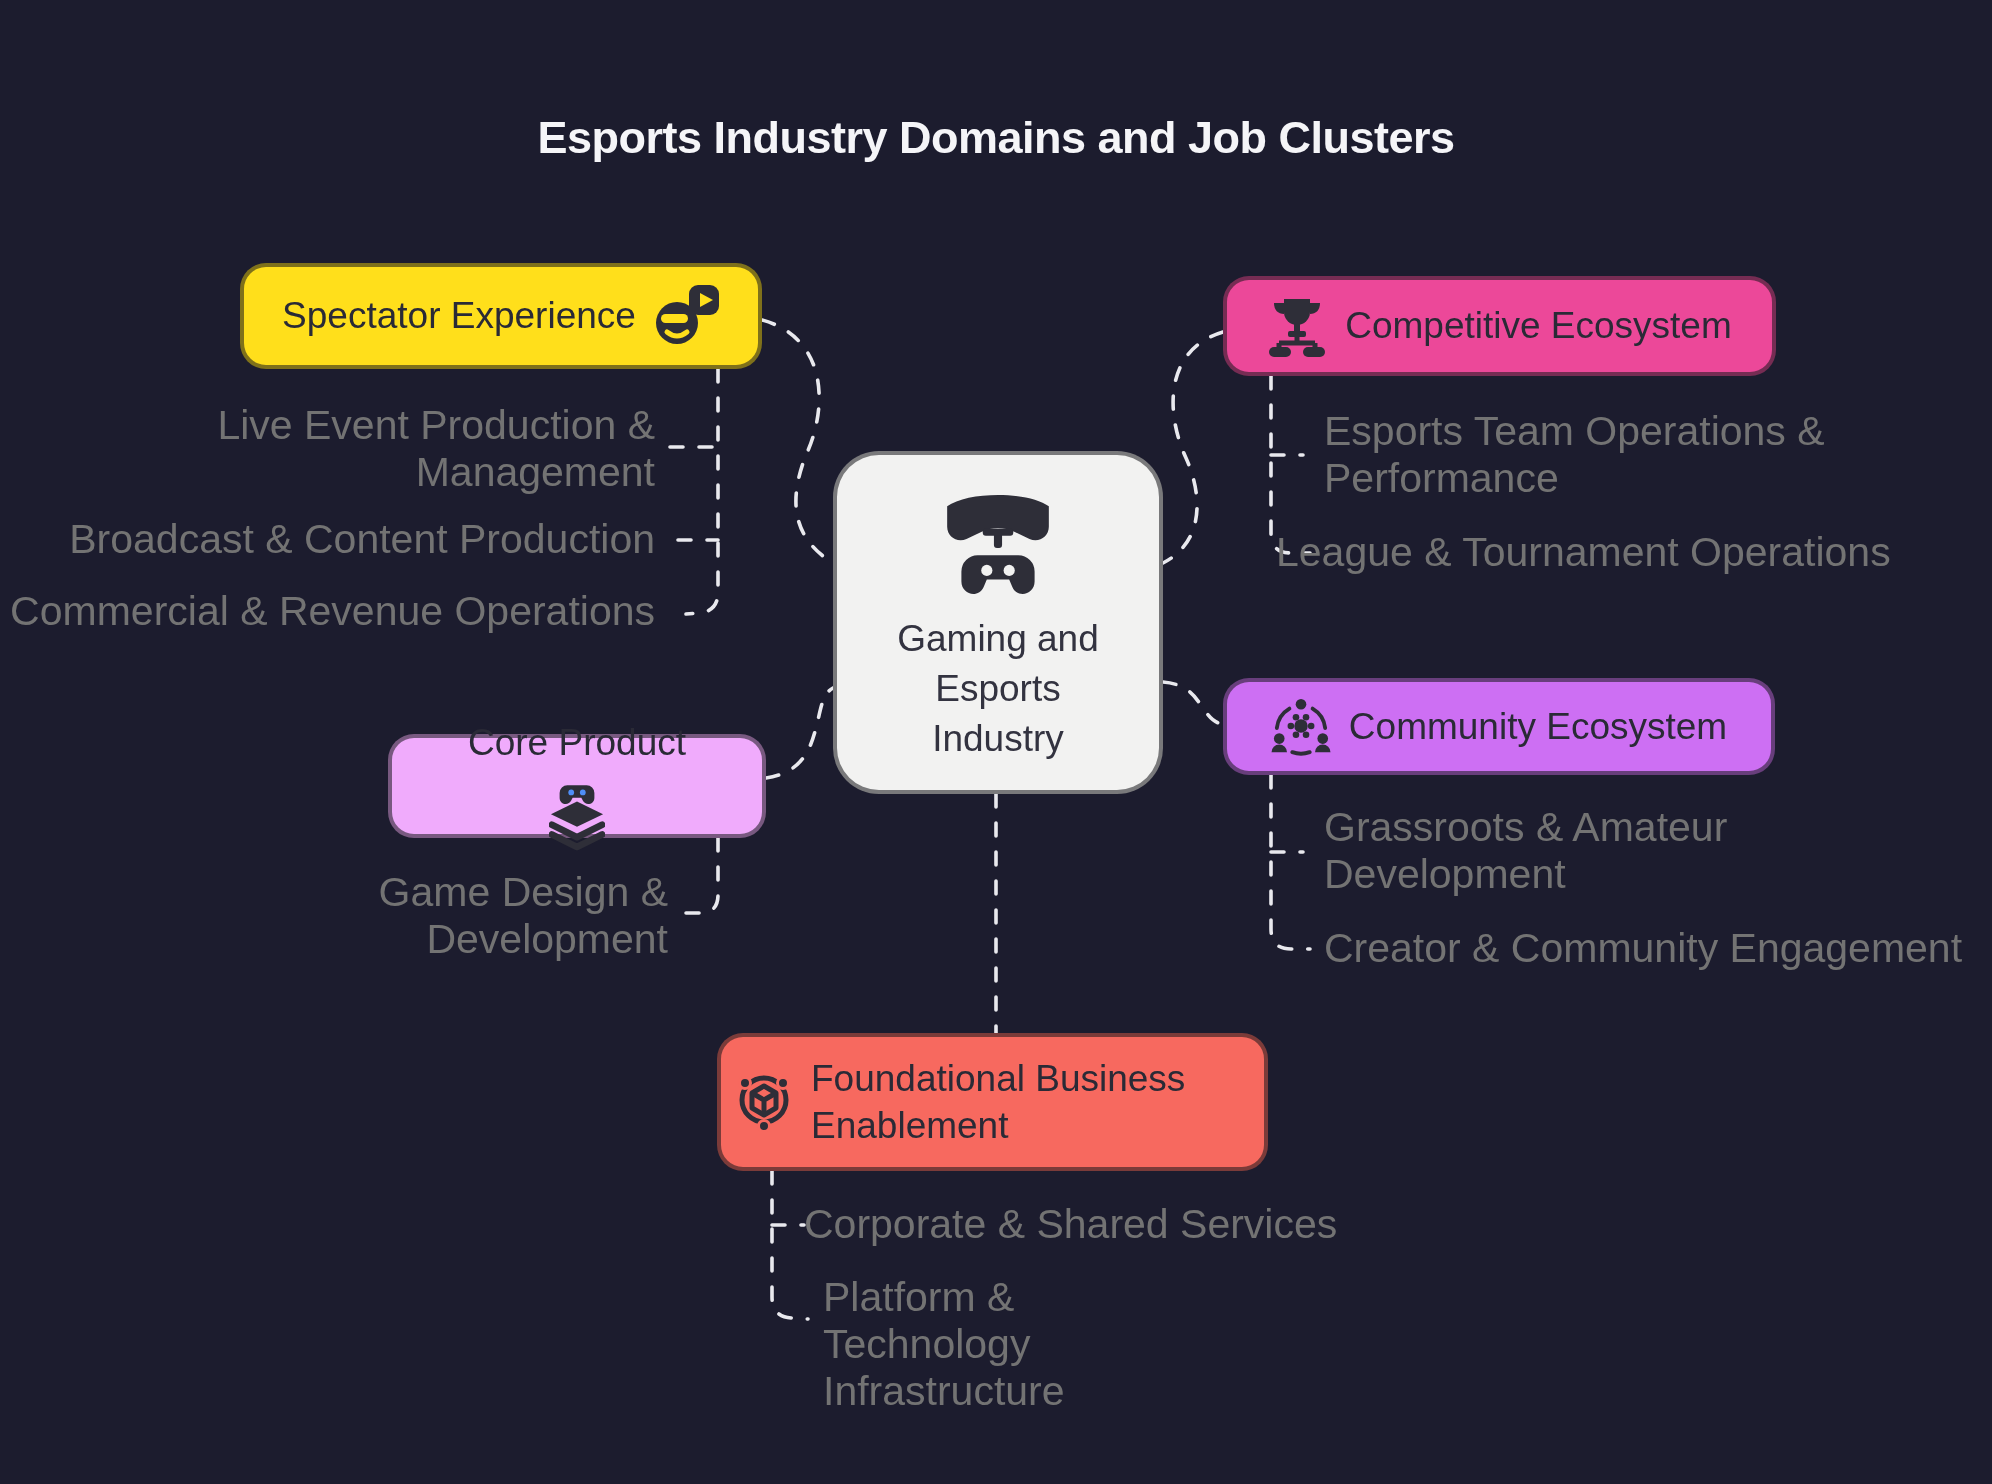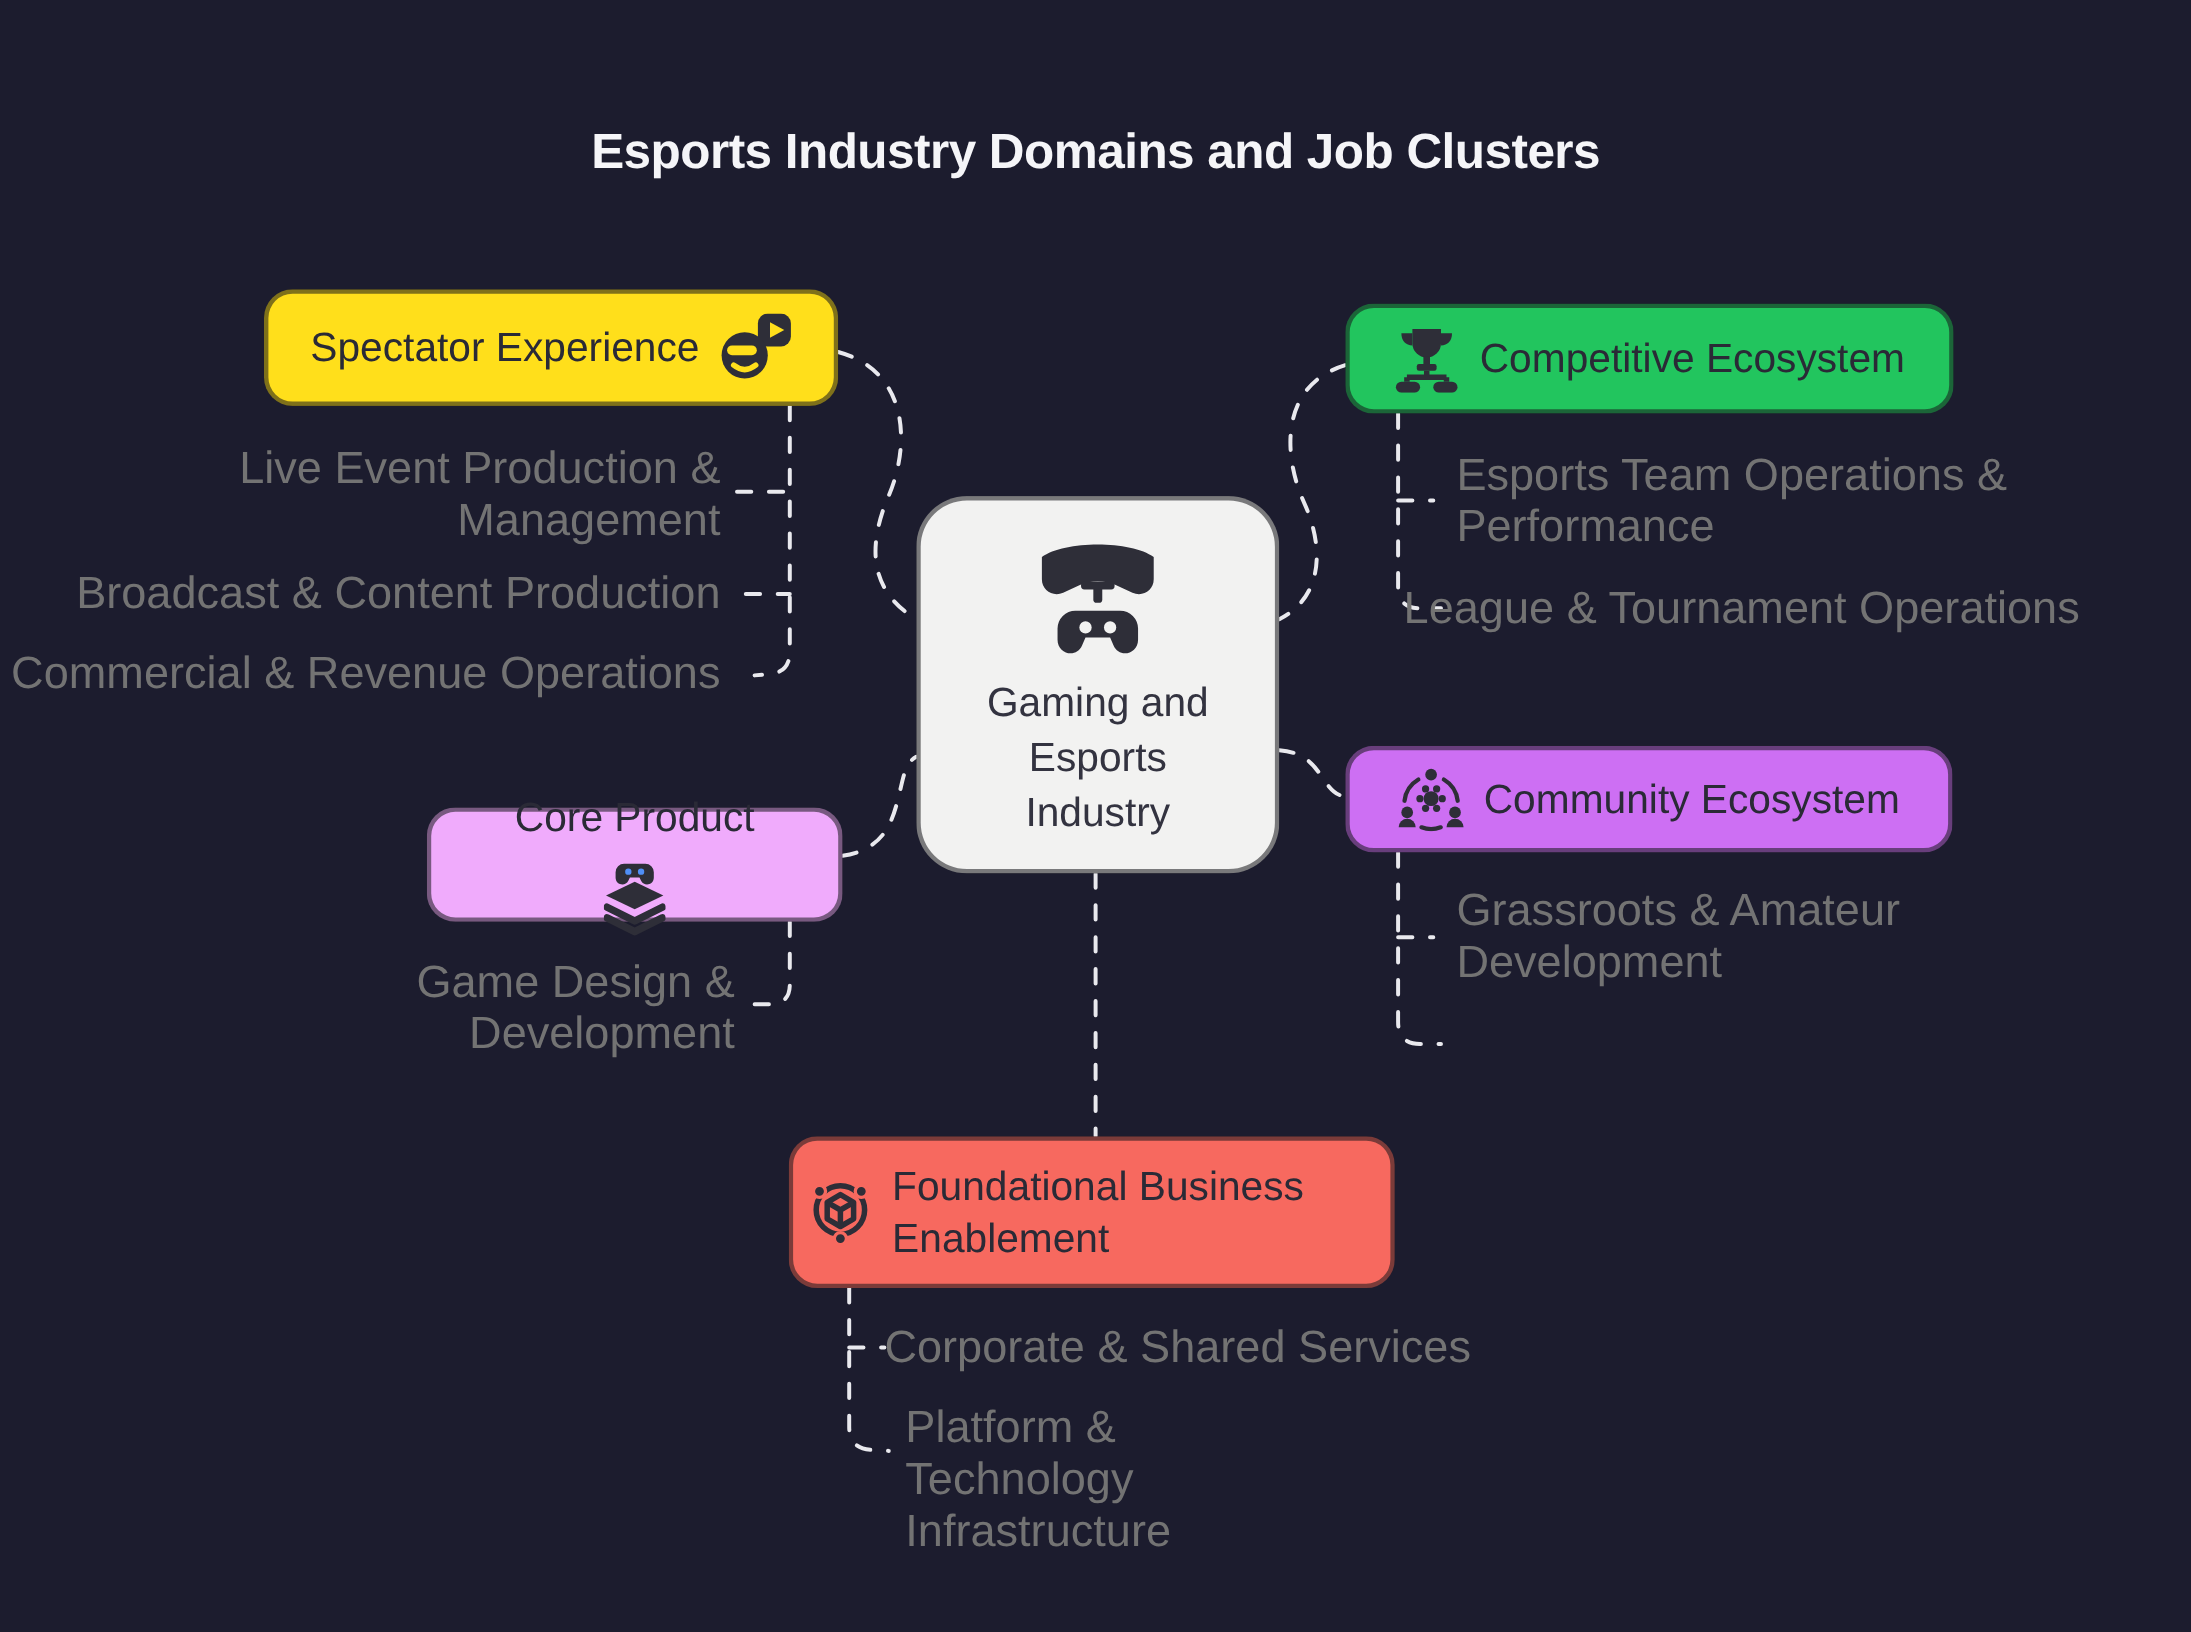--- a/index.html
+++ b/index.html
@@ -17,21 +17,21 @@
     fill:none;stroke:#e9e9ee;stroke-width:3.6px;
     stroke-dasharray:13 16;stroke-linecap:round;
   }
   .dnode{
     position:absolute;display:flex;align-items:center;justify-content:center;
     gap:18px;border-radius:26px;border:4px solid rgba(22,22,26,0.55);
     box-sizing:border-box;color:#2a2a36;font-size:37px;line-height:46px;
   }
   .dnode .nlabel{white-space:nowrap;}
   .node-spectator{left:240px;top:263px;width:522px;height:106px;background:#ffdf1b;}
-  .node-competitive{left:1223px;top:276px;width:553px;height:100px;background:#22c55e;}
+  .node-competitive{left:1223px;top:276px;width:553px;height:100px;background:#ec4899;}
   .node-core{left:388px;top:734px;width:378px;height:104px;background:#f0abfc;flex-direction:column;}
   .node-community{left:1223px;top:678px;width:552px;height:97px;background:#cd6ff3;}
   .node-foundational{left:717px;top:1033px;width:551px;height:138px;background:#f7695f;justify-content:flex-start;padding-left:14px;}
   .node-foundational .nlabel{white-space:normal;width:430px;line-height:47px;}
   .node-center{
     left:833px;top:451px;width:330px;height:343px;background:#f2f2f1;
     border-radius:46px;flex-direction:column;gap:12px;padding-top:8px;color:#333340;
   }
   .node-center .nlabel{white-space:normal;width:240px;text-align:center;line-height:50px;}
   .leaf{
@@ -156,17 +156,18 @@
   <div class="leaf ra" style="right:1337px;top:402px;width:500px;">Live Event Production &amp; Management</div>
   <div class="leaf ra nw" style="right:1337px;top:516px;">Broadcast &amp; Content Production</div>
   <div class="leaf ra nw" style="right:1337px;top:588px;">Commercial &amp; Revenue Operations</div>
 
   <div class="leaf" style="left:1324px;top:408px;width:520px;">Esports Team Operations &amp; Performance</div>
   <div class="leaf nw" style="left:1276px;top:529px;">League &amp; Tournament Operations</div>
 
   <div class="leaf ra" style="right:1324px;top:869px;width:380px;">Game Design &amp; Development</div>
 
   <div class="leaf" style="left:1324px;top:804px;width:420px;">Grassroots &amp; Amateur Development</div>
+  <div class="leaf nw" style="left:1324px;top:925px;">Creator &amp; Community Engagement</div>
 
   <div class="leaf nw" style="left:804px;top:1201px;">Corporate &amp; Shared Services</div>
   <div class="leaf" style="left:823px;top:1274px;width:400px;">Platform &amp; Technology Infrastructure</div>
 
 </div>
 
 </body></html>

